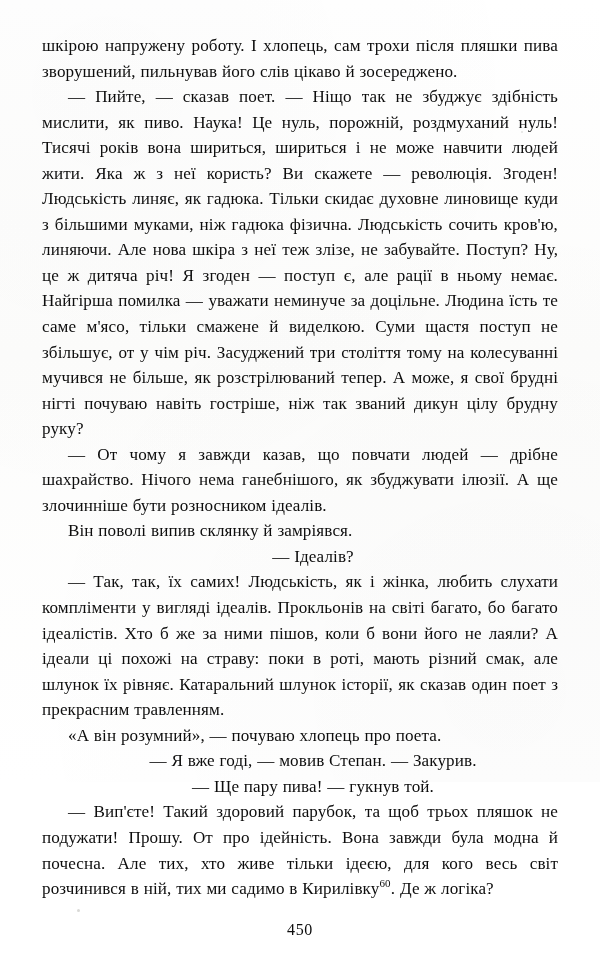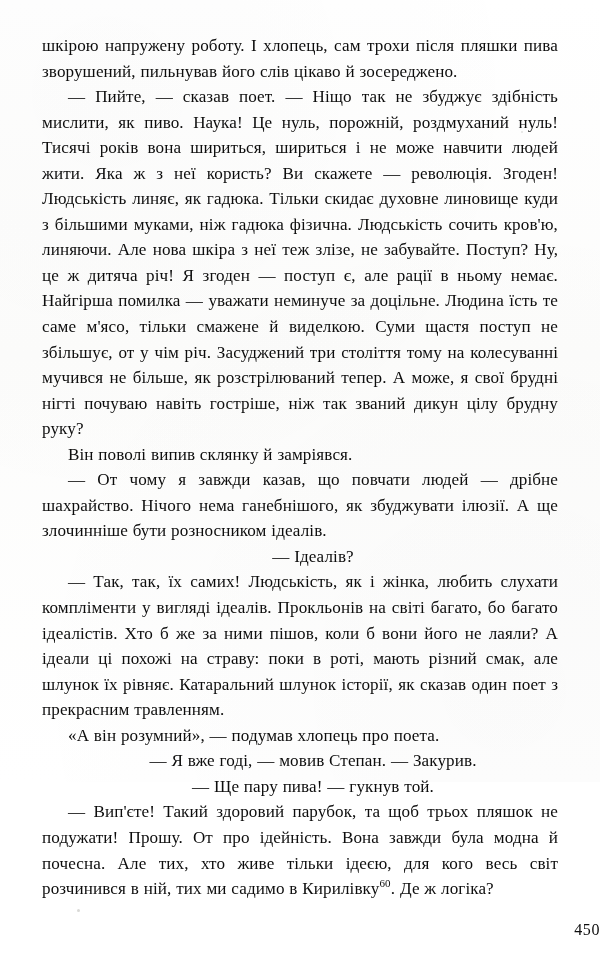--- a/index.html
+++ b/index.html
@@ -74,21 +74,21 @@
     vertical-align: super;
     line-height: 0;
     letter-spacing: 0.2px;
   }
 
   #page-number {
     position: absolute;
     left: 0;
     top: 921px;
     width: 600px;
-    text-align: right;
+    text-align: center;
     font-family: "Liberation Serif", "DejaVu Serif", serif;
     font-size: 16px;
     letter-spacing: 0.6px;
     color: #0d0d0d;
   }
 
   
   .speck {
     position: absolute;
     background: #b9b9b5;
@@ -104,30 +104,30 @@
 <div id="page">
 
   <div id="paper-tint"></div>
 
   <div id="text-block">
 
     <p class="para indent cont">шкірою напружену роботу. І хлопець, сам  трохи після пляшки пива зворушений,  пильнував  його слів цікаво й зосереджено.</p>
 
     <p class="para indent">— Пийте, — сказав поет. — Ніщо так не збуджує здібність мислити, як пиво. Наука! Це нуль, порожній, роздмуханий нуль! Тисячі років вона шириться, шириться і не може навчити людей жити. Яка ж з неї користь? Ви скажете — революція. Згоден! Людськість линяє, як гадюка. Тільки скидає духовне  линовище куди з  більшими муками, ніж гадюка фізична. Людськість сочить кров'ю, линяючи. Але нова шкіра з неї теж злізе, не забувайте. Поступ? Ну, це ж дитяча річ! Я згоден — поступ є, але рації в ньому немає. Найгірша помилка — уважати неминуче за доцільне. Людина їсть те саме м'ясо,  тільки смажене й виделкою. Суми щастя поступ не збільшує, от у чім річ. Засуджений три століття тому на колесуванні мучився не більше, як розстрілюваний тепер. А може, я свої брудні нігті почуваю навіть гостріше, ніж так званий дикун цілу брудну руку?</p>
 
+    <p class="para indent">— От чому я завжди казав, що повчати людей — дрібне шахрайство. Нічого нема ганебнішого, як збуджувати ілюзії. А ще злочинніше бути розносником ідеалів.</p>
+
     <p class="para indent">Він поволі випив склянку й замріявся.</p>
-
-    <p class="para indent">— От чому я завжди казав, що повчати людей — дрібне шахрайство. Нічого нема ганебнішого, як збуджувати ілюзії. А ще злочинніше бути розносником ідеалів.</p>
 
     <p class="para dialogue-short">— Ідеалів?</p>
 
     <p class="para indent">— Так, так, їх самих! Людськість, як і жінка, любить слухати компліменти у вигляді ідеалів. Прокльонів на світі багато, бо багато ідеалістів. Хто б же за ними пішов, коли б вони його не лаяли? А ідеали ці похожі на страву: поки в роті, мають  різний смак, але  шлунок  їх рівняє. Катаральний шлунок історії, як сказав один поет з прекрасним травленням.</p>
 
 
-    <p class="para indent">«А він розумний», — подумав хлопець про поета.</p>
+    <p class="para indent">«А він розумний», — почуваю хлопець про поета.</p>
 
     <p class="para dialogue-short">— Я вже годі, — мовив Степан. — Закурив.</p>
 
     <p class="para dialogue-short">— Ще пару пива! — гукнув той.</p>
 
     <p class="para indent"><span>— Вип'єте! Такий здоровий парубок, та щоб трьох пляшок не подужати! Прошу. От про ідейність. Вона завжди була модна й почесна. Але тих, хто живе тільки ідеєю, для кого весь світ розчинився в ній, тих ми садимо в Кирилівку</span><sup class="footnote-ref">60</sup><span>. Де ж логіка?</span></p>
 
   </div>
 
   <div class="speck s1"></div>

